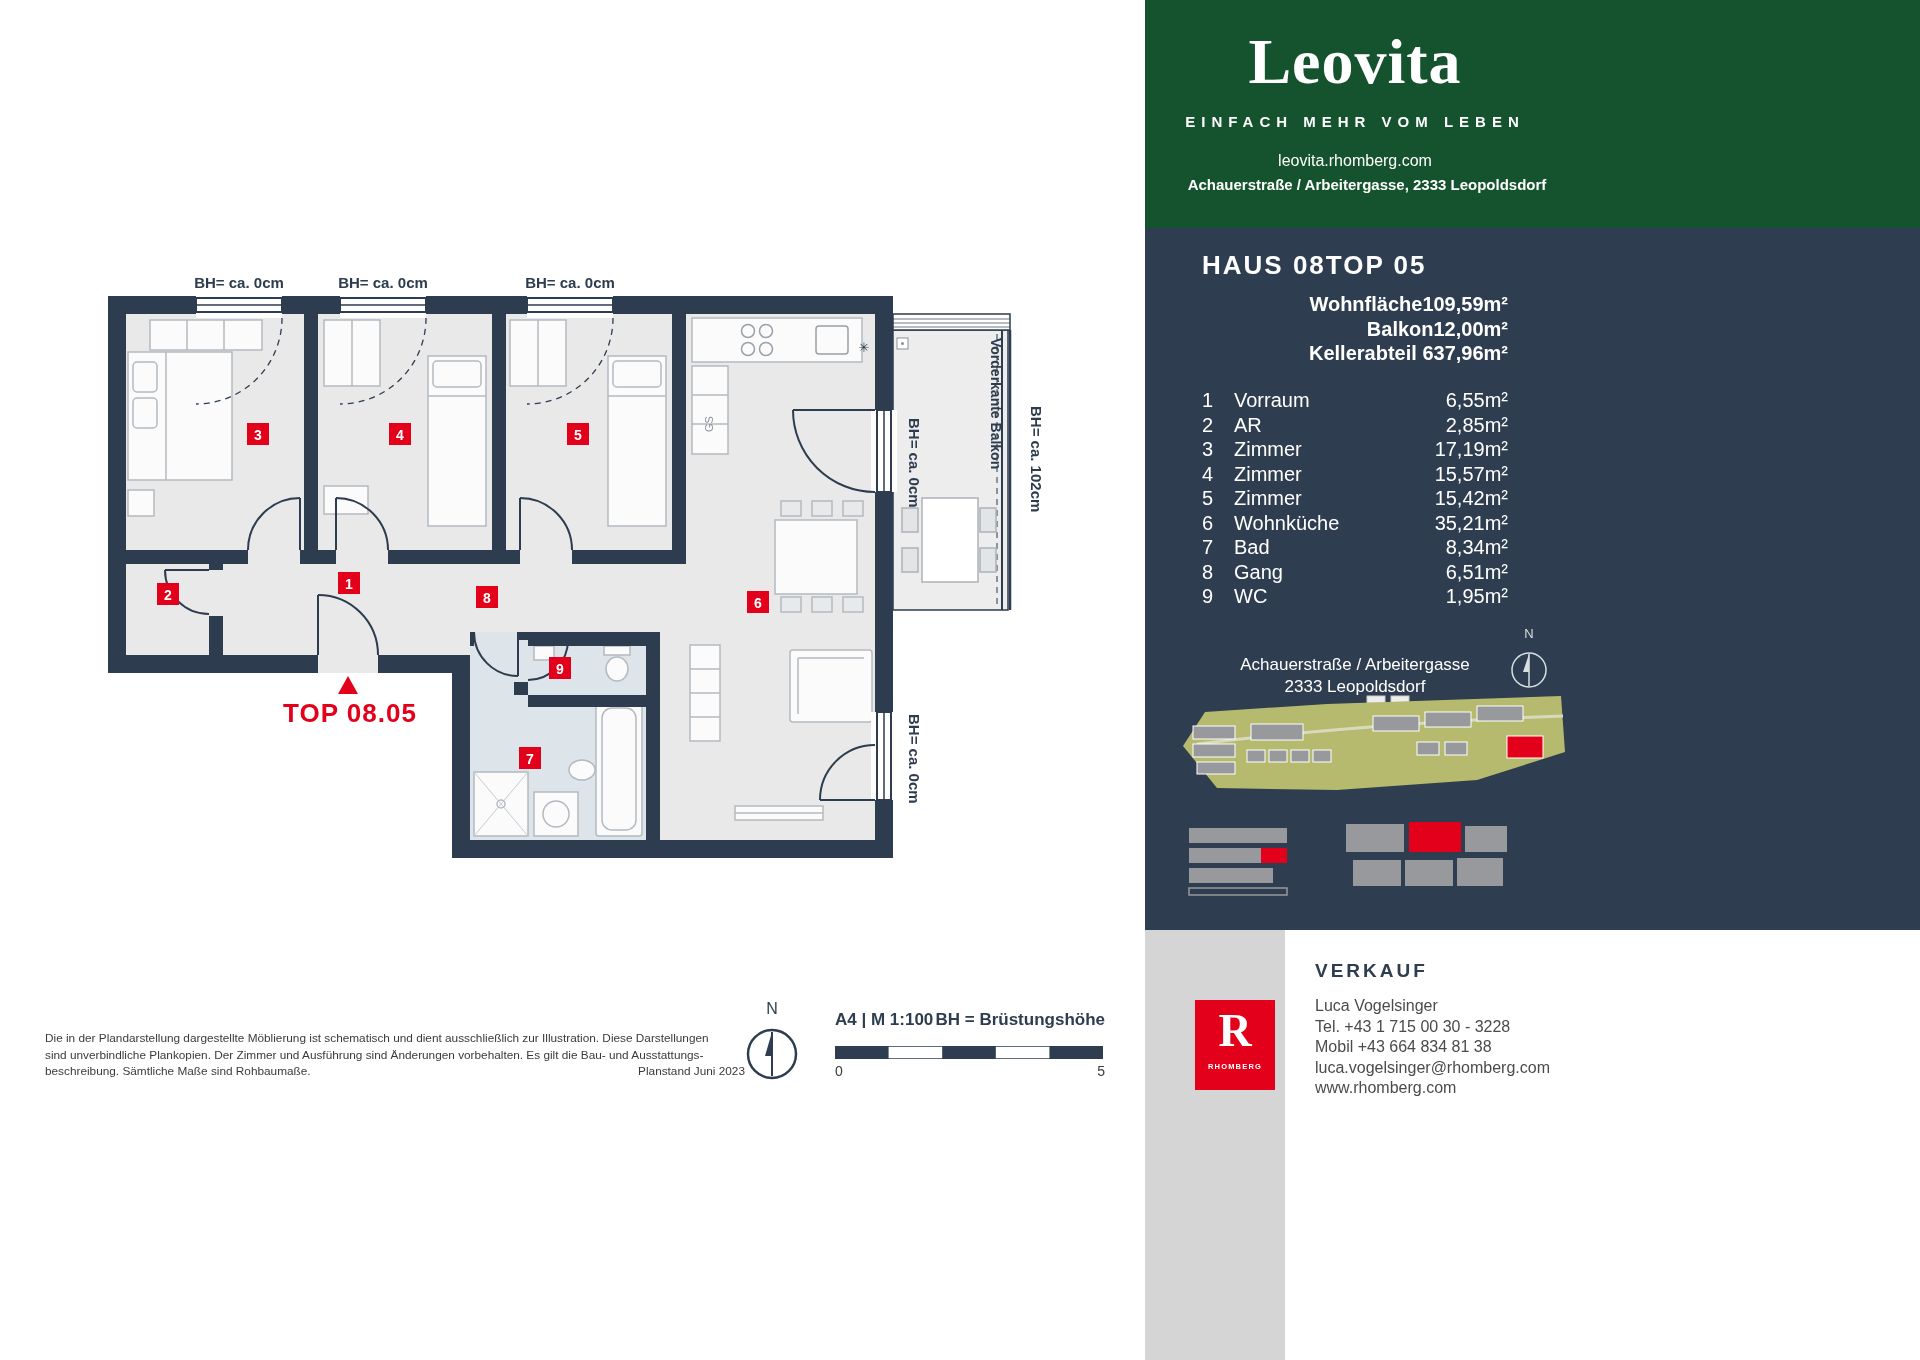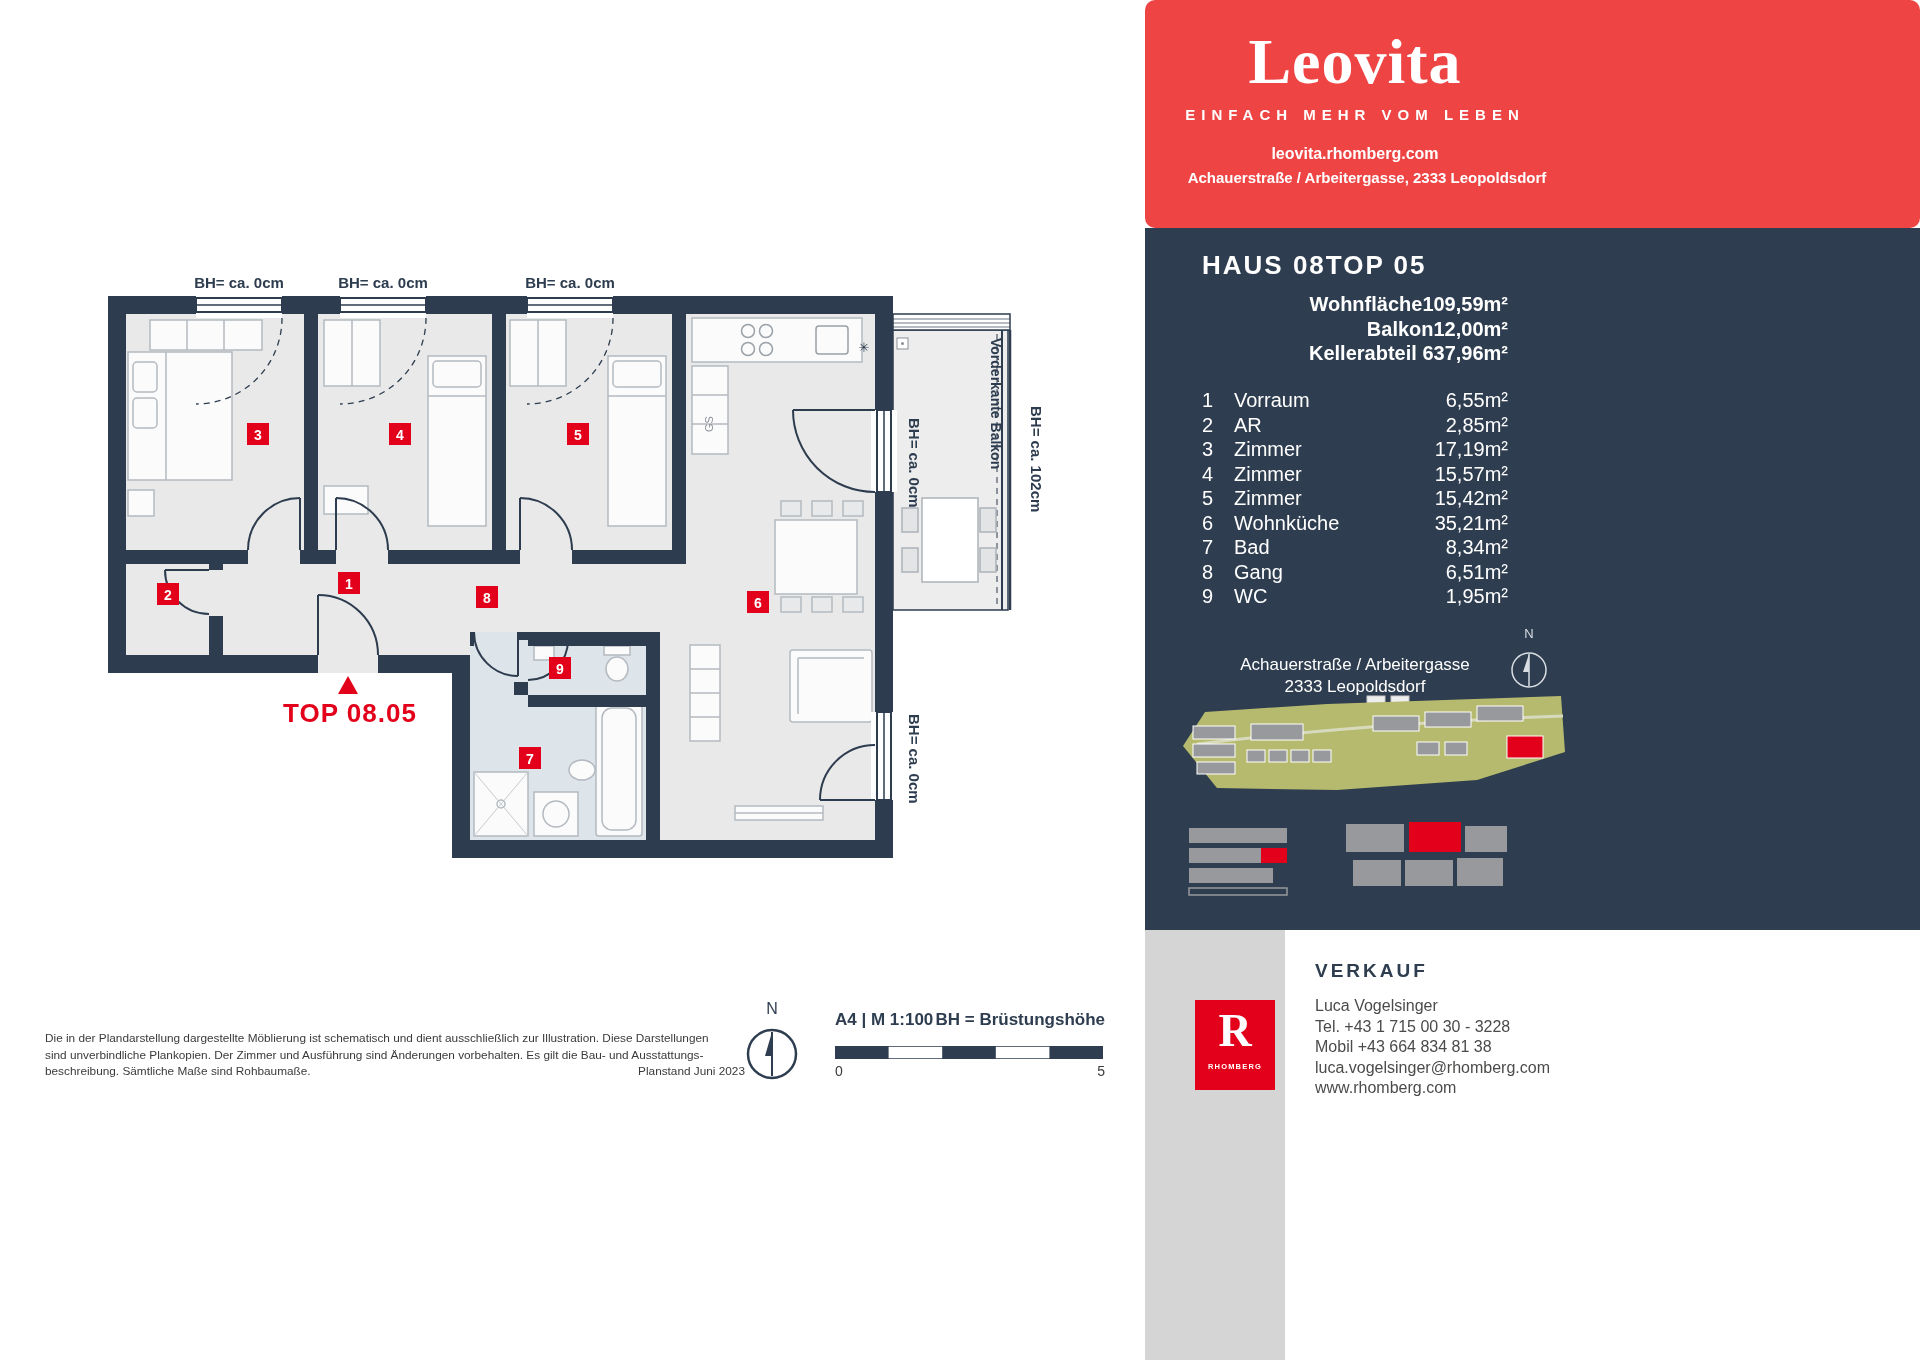--- a/index.html
+++ b/index.html
@@ -18,25 +18,25 @@
   .north-main{position:absolute;left:742px;top:998px;}
 
   .scale-area{position:absolute;left:835px;top:1010px;width:270px;}
   .scale-caption{display:flex;justify-content:space-between;font-size:17px;font-weight:700;
                  color:#2e3d4f;}
   .scalebar{display:block;margin-top:16px;}
   .scale-labels{display:flex;justify-content:space-between;font-size:14px;color:#3a3a39;margin-top:4px;}
 
   
   .sidebar{position:absolute;left:1145px;top:0;width:775px;height:1360px;}
-  .sb-red{position:absolute;left:0;top:0;width:775px;height:228px;background:#ef4444;color:#fff;border-radius:10px;}
+  .sb-red{position:absolute;left:0;top:0;width:775px;height:228px;background:#14532d;color:#fff;}
   .sb-red-inner{width:420px;text-align:center;padding-top:28px;}
   .logo{font-family:"Liberation Serif",serif;font-weight:700;font-size:64px;line-height:68px;letter-spacing:1px;}
-  .tagline{margin-top:10px;font-size:15px;font-weight:600;letter-spacing:6px;}
-  .weblink{margin-top:22px;font-size:16px;font-weight:700;}
+  .tagline{margin-top:17px;font-size:15px;font-weight:600;letter-spacing:6px;}
+  .weblink{margin-top:22px;font-size:16px;font-weight:400;}
   .red-addr{margin-top:6px;font-size:15px;font-weight:700;padding-left:24px;}
 
   .sb-navy{position:absolute;left:0;top:228px;width:775px;height:702px;background:#2e3d4f;color:#fff;}
   .unit-title{position:absolute;left:57px;top:22px;display:flex;font-size:26px;
               font-weight:700;letter-spacing:2px;}
   .areas{position:absolute;left:57px;top:64px;width:306px;}
   .arow{display:flex;justify-content:flex-end;font-size:20px;font-weight:700;line-height:24.5px;}
   .rooms{position:absolute;left:57px;top:160px;width:306px;}
   .rrow{display:flex;font-size:20px;line-height:24.5px;}
   .rrow .nr{width:32px;}

